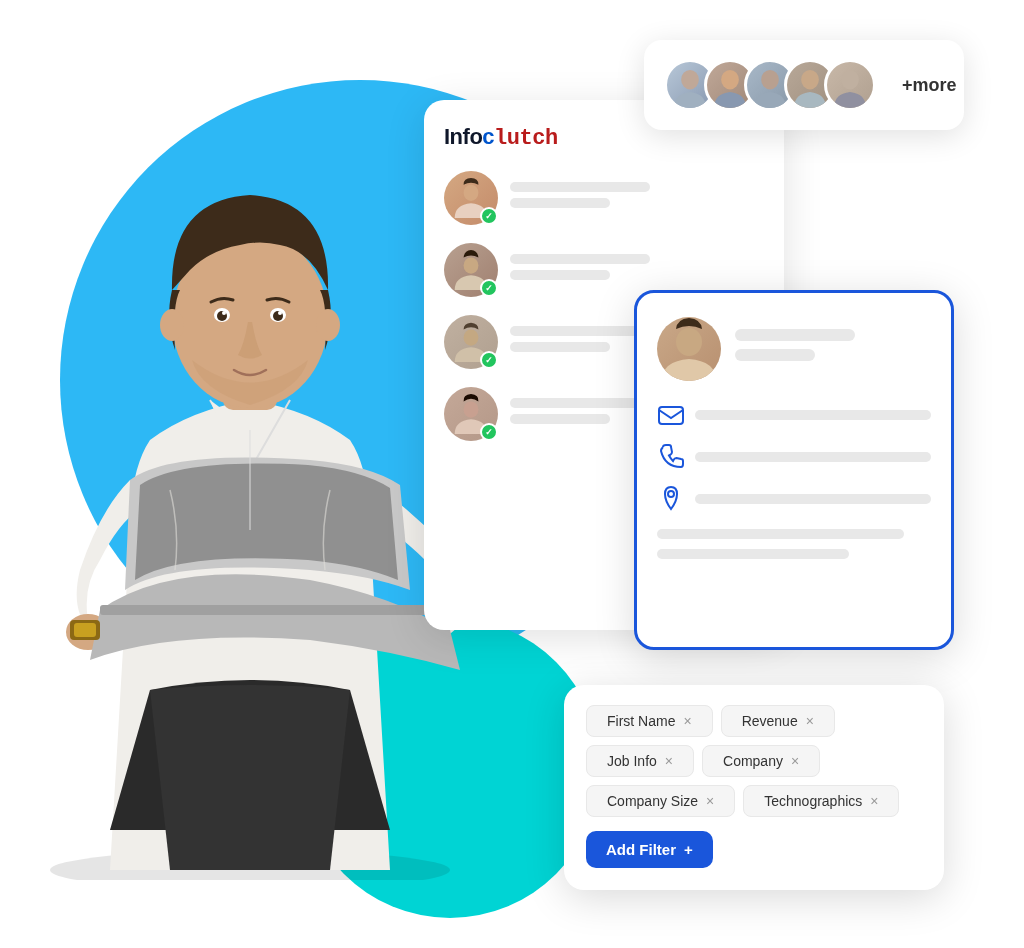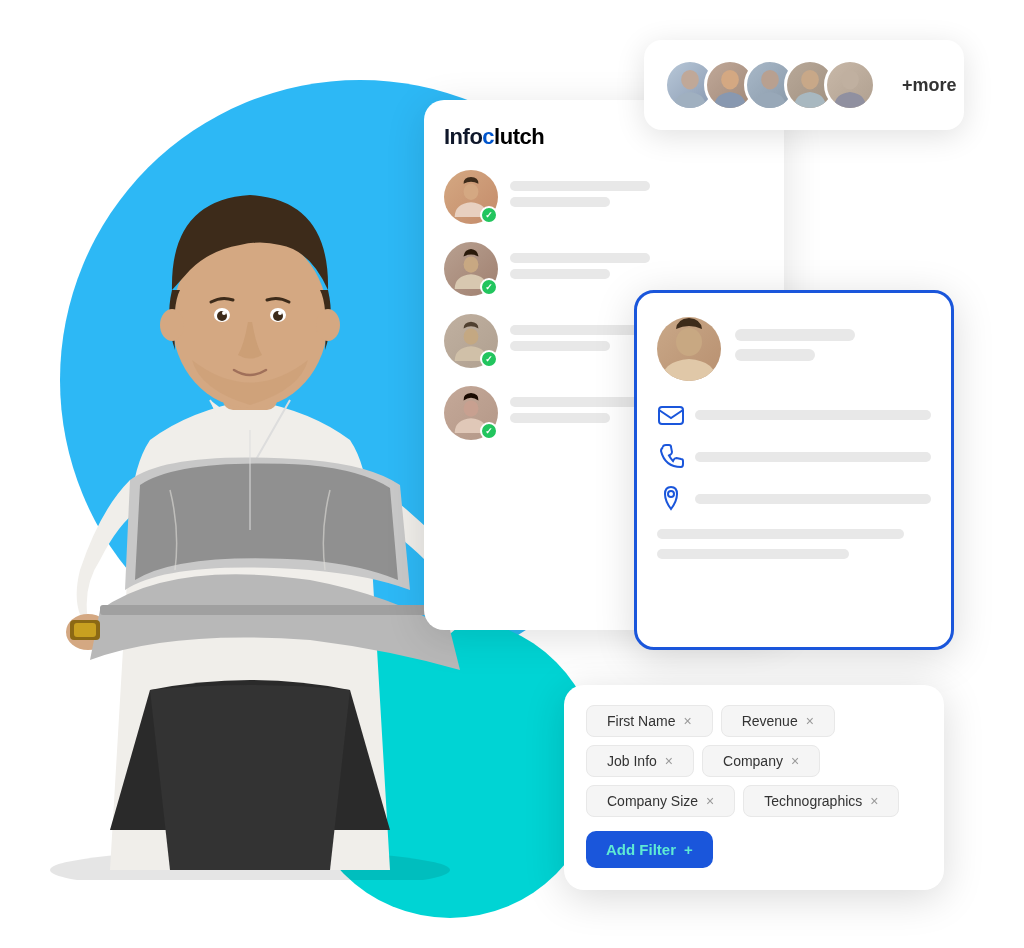--- a/index.html
+++ b/index.html
@@ -72,21 +72,22 @@
       font-weight: 700;
       color: #1a56db;
       margin-bottom: 20px;
       letter-spacing: -0.5px;
     }
 
     .logo span.info {
       color: #0f172a;
     }
     .logo span.clutch {
-      color: #000000;
+      color: #b91c1c;
+      font-family: Liberation Mono, monospace;
     }
 
     
     .contact-row {
       display: flex;
       align-items: center;
       margin-bottom: 18px;
       gap: 12px;
     }
 
@@ -305,21 +306,21 @@
       color: #999;
       font-size: 14px;
       cursor: pointer;
     }
 
     .add-filter-btn {
       display: inline-flex;
       align-items: flex-end;
       gap: 8px;
       background: #1a56db;
-      color: #5eead4;
+      color: #ffffff;
       border: none;
       border-radius: 10px;
       padding: 10px 20px;
       font-size: 15px;
       font-weight: 600;
       cursor: pointer;
     }
 
     
     .card-profile-border {

